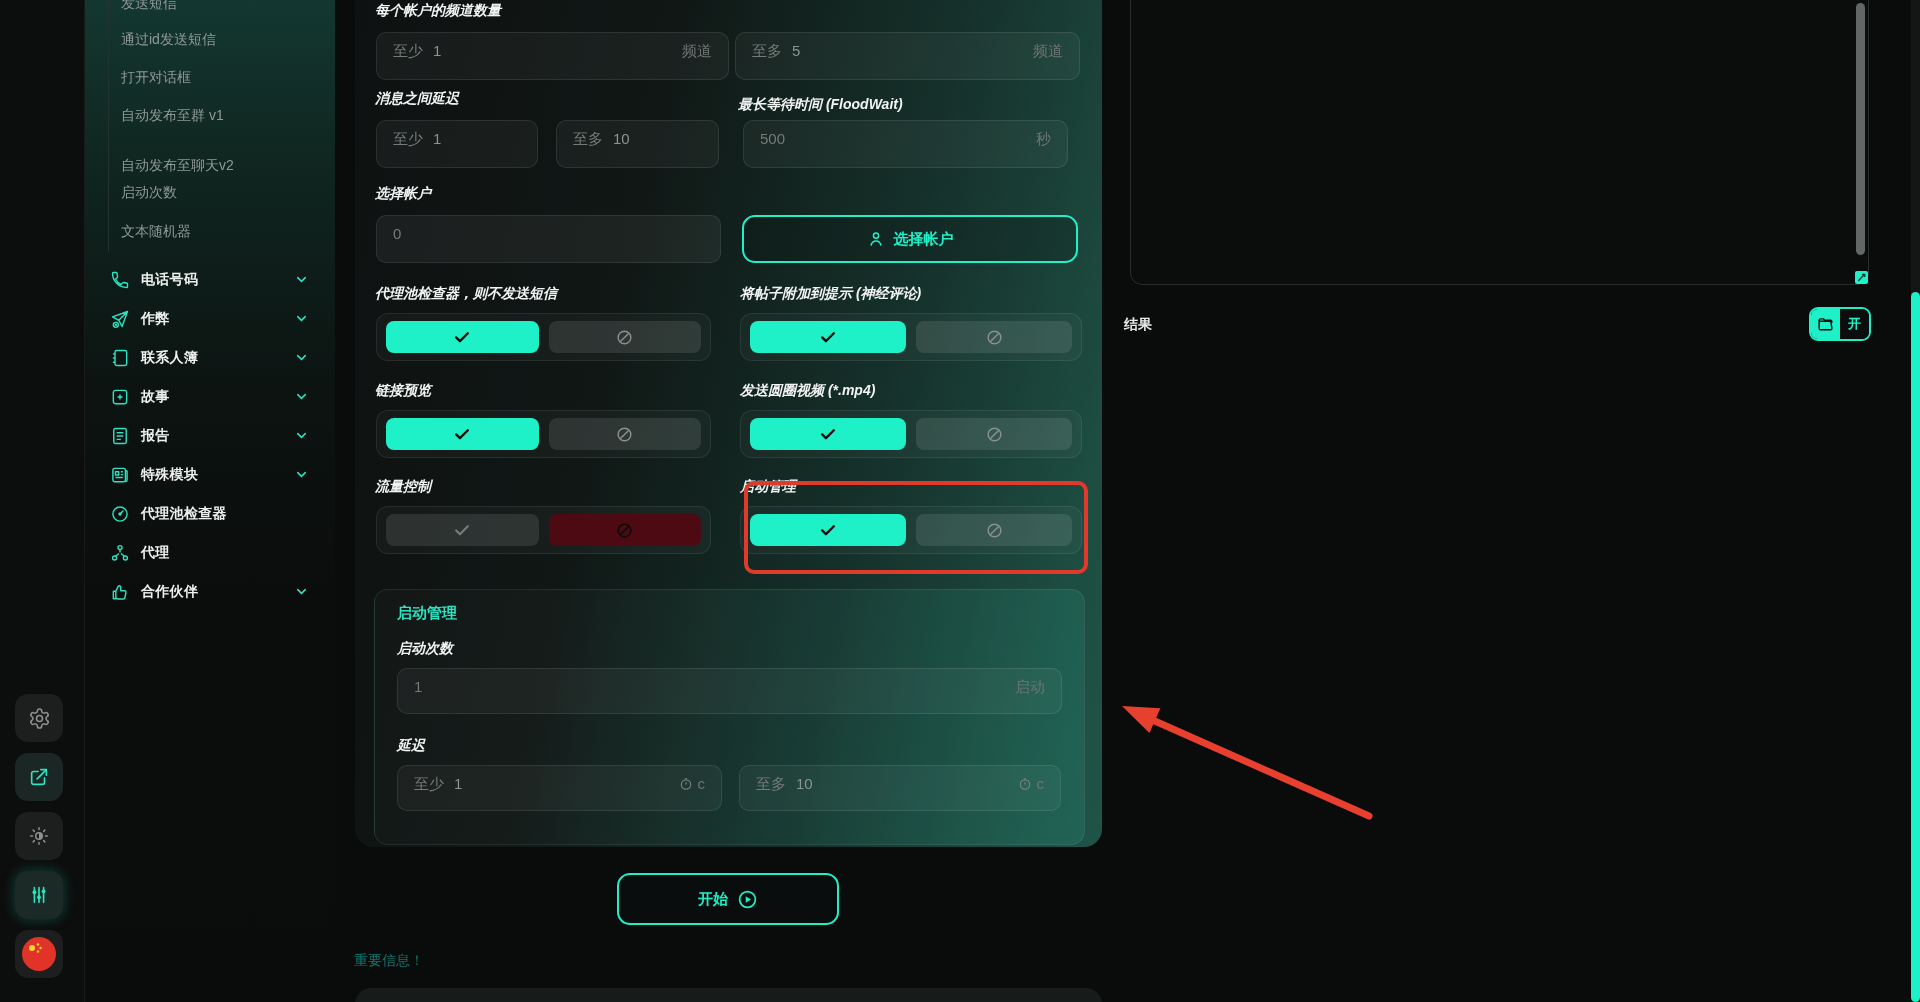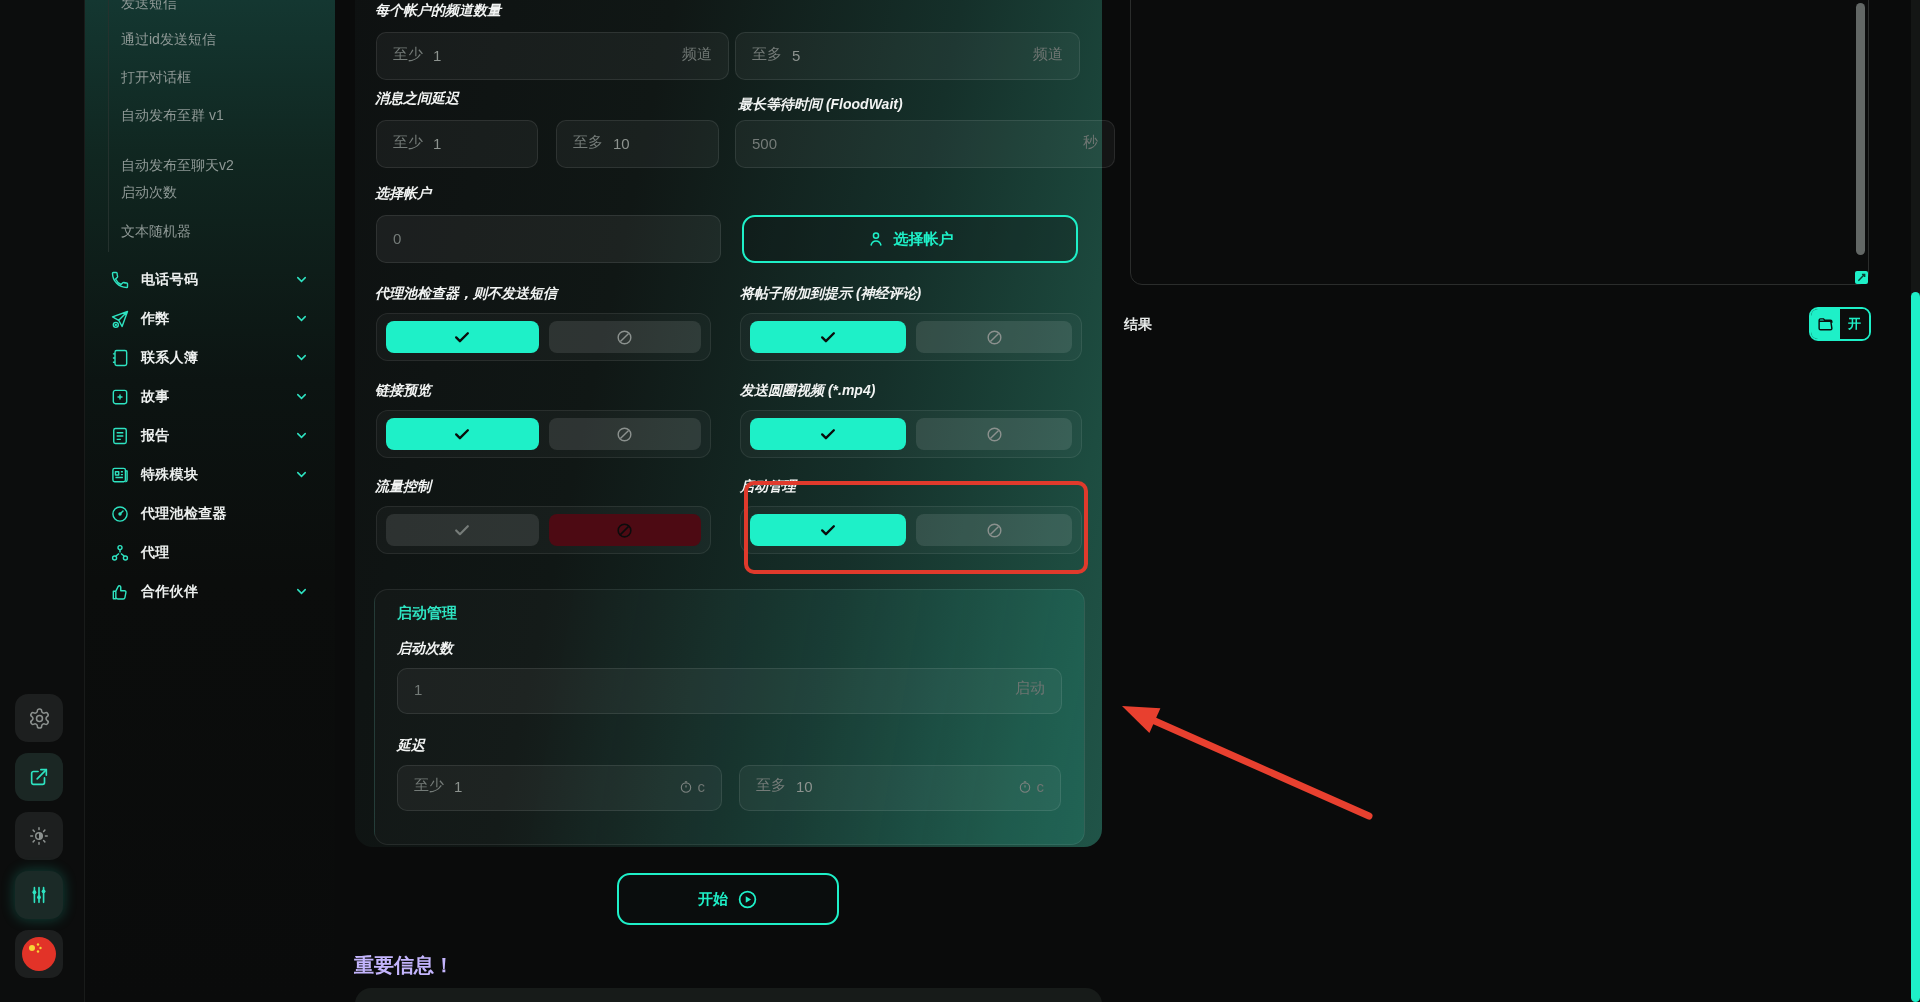--- a/index.html
+++ b/index.html
@@ -21,21 +21,21 @@
   .menu-item { position:absolute; left:0; width:250px; height:30px; display:flex; align-items:center; cursor:pointer; }
   .menu-item .mi-icon { position:absolute; left:24px; width:22px; height:22px; display:flex; align-items:center; justify-content:center; }
   .menu-item .mi-label { position:absolute; left:56px; font-size:14px; font-weight:700; color:#edf0ef; letter-spacing:.3px; white-space:nowrap; }
   .menu-item .mi-chev { position:absolute; right:26px; top:7px; }
 
   
   #panel { position:absolute; left:355px; top:-40px; width:747px; height:887px; border-radius:18px;
     background:linear-gradient(102deg,#0e1111 0%,#101715 35%,#15302a 66%,#1d4c40 90%,#205448 100%); z-index:2; }
   .flabel { position:absolute; font-size:14px; font-weight:700; color:#f2f4f3; white-space:nowrap;font-style:italic; }
   .inp { position:absolute; height:48px; border-radius:10px; background:rgba(255,255,255,.045);
-    border:1px solid rgba(255,255,255,.09); display:flex; align-items:flex-end; padding:15px 16px; font-size:15px; }
+    border:1px solid rgba(255,255,255,.09); display:flex; align-items:flex-start; padding:9px 16px; font-size:15px; }
   .inp .pre { color:#747b78; margin-right:10px; }
   .inp .val { color:#8d938f; }
   .inp .suf { margin-left:auto; color:#6e7572; display:flex; align-items:center; gap:5px; }
   .tgroup { position:absolute; height:48px; border-radius:12px; background:rgba(255,255,255,.03);
     border:1px solid rgba(255,255,255,.08); display:flex; align-items:center; gap:10px; padding:0 9px; }
   .seg { flex:1; height:32px; border-radius:8px; display:flex; align-items:center; justify-content:center; cursor:pointer; }
   .seg.on { background:#1ef0c8; }
   .seg.off { background:rgba(255,255,255,.10); }
   .seg.red { background:#4d0a13; }
 
@@ -58,21 +58,21 @@
   #split-btn { position:absolute; left:1809px; top:307px; width:62px; height:34px; border:2px solid #1ef0c8; border-radius:9px; display:flex; overflow:hidden; z-index:3; }
   #split-btn .half { flex:1; display:flex; align-items:center; justify-content:center; cursor:pointer; }
   #split-btn .half.l { background:#1ef0c8; }
   #split-btn .half.r { background:#0c0e0d; color:#1ef0c8; font-size:13px; font-weight:700; }
 
   
   #track { position:absolute; left:1911px; top:0; width:9px; height:1002px; background:#141615; z-index:7; }
   #thumb { position:absolute; left:1911px; top:292px; width:9px; height:710px; border-radius:5px; background:#1ef0c8; z-index:8; }
 
   #bottom-strip { position:absolute; left:355px; top:988px; width:747px; height:16px; border-radius:16px 16px 0 0; background:#171b19; }
-  #important { position:absolute; left:354px; top:952px; font-size:20px; font-weight:700; color:#c4b5fd; }
+  #important { position:absolute; left:354px; top:952px; font-size:14px; font-weight:400; color:#0f766e; }
 
   svg { display:block; }
 </style>
 </head>
 <body>
 
 <div id="rail">
   <div class="rail-btn" style="top:694px">
     <span>
       <svg width="23" height="23" viewBox="0 0 24 24" fill="none" stroke="#8d9290" stroke-width="1.6">
@@ -279,21 +279,21 @@
   <div class="inp" style="left:21px; top:160px; width:162px">
     <span class="pre">至少</span>
     <span class="val">1</span>
   </div>
   <div class="inp" style="left:201px; top:160px; width:163px">
     <span class="pre">至多</span>
     <span class="val">10</span>
   </div>
 
   <div class="flabel" style="left:383px; top:136px">最长等待时间 (FloodWait)</div>
-  <div class="inp" style="left:380px; top:160px; width:380px">
+  <div class="inp" style="left:388px; top:160px; width:325px">
     <span class="val" style="color:#747b78">500</span>
     <span class="suf">秒</span>
   </div>
 
   <div class="flabel" style="left:20px; top:225px">选择帐户</div>
   <div class="inp" style="left:21px; top:255px; width:345px; background:rgba(255,255,255,.055)">
     <span class="val" style="color:#747b78">0</span>
   </div>
   <div class="outline-btn" style="left:387px; top:255px; width:336px; height:48px">
     <span>

